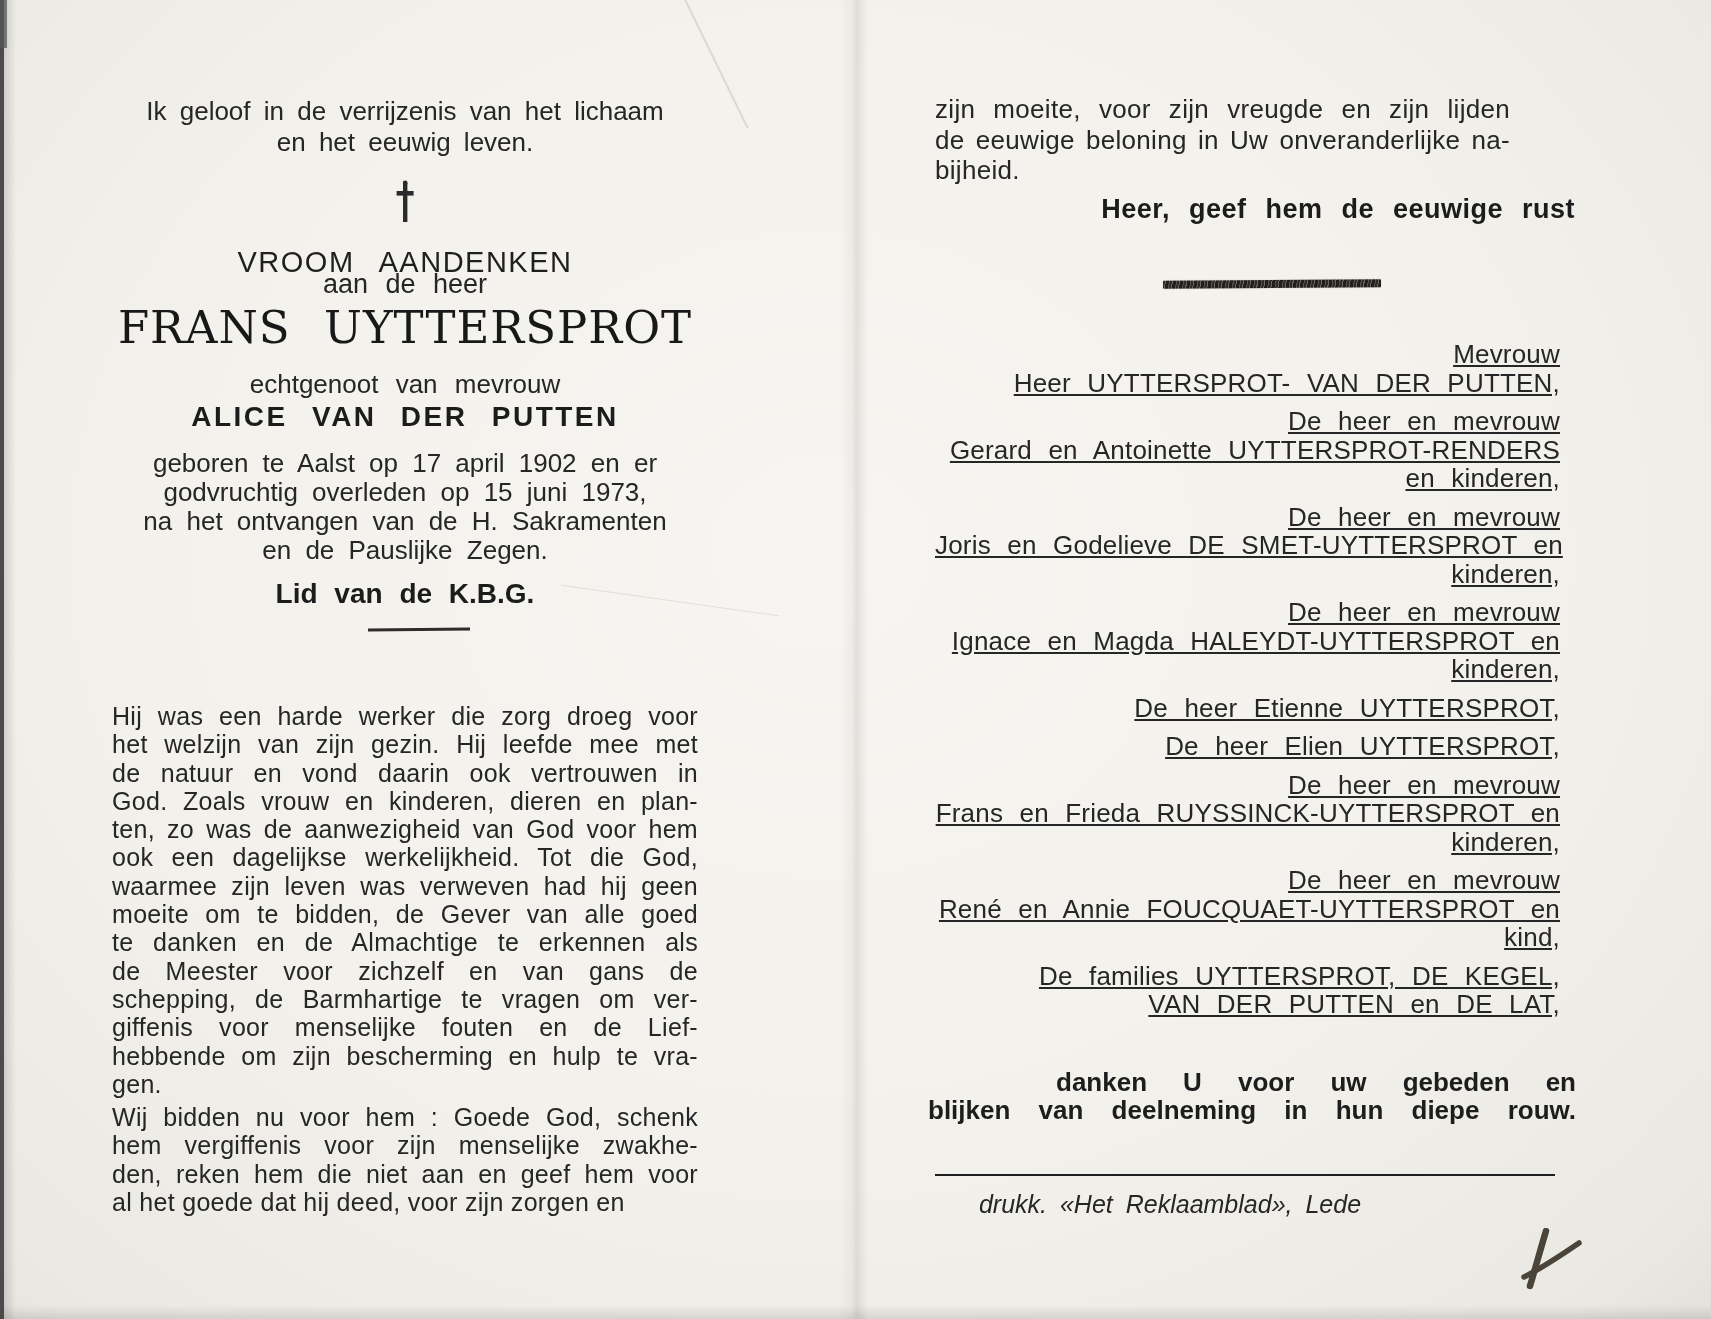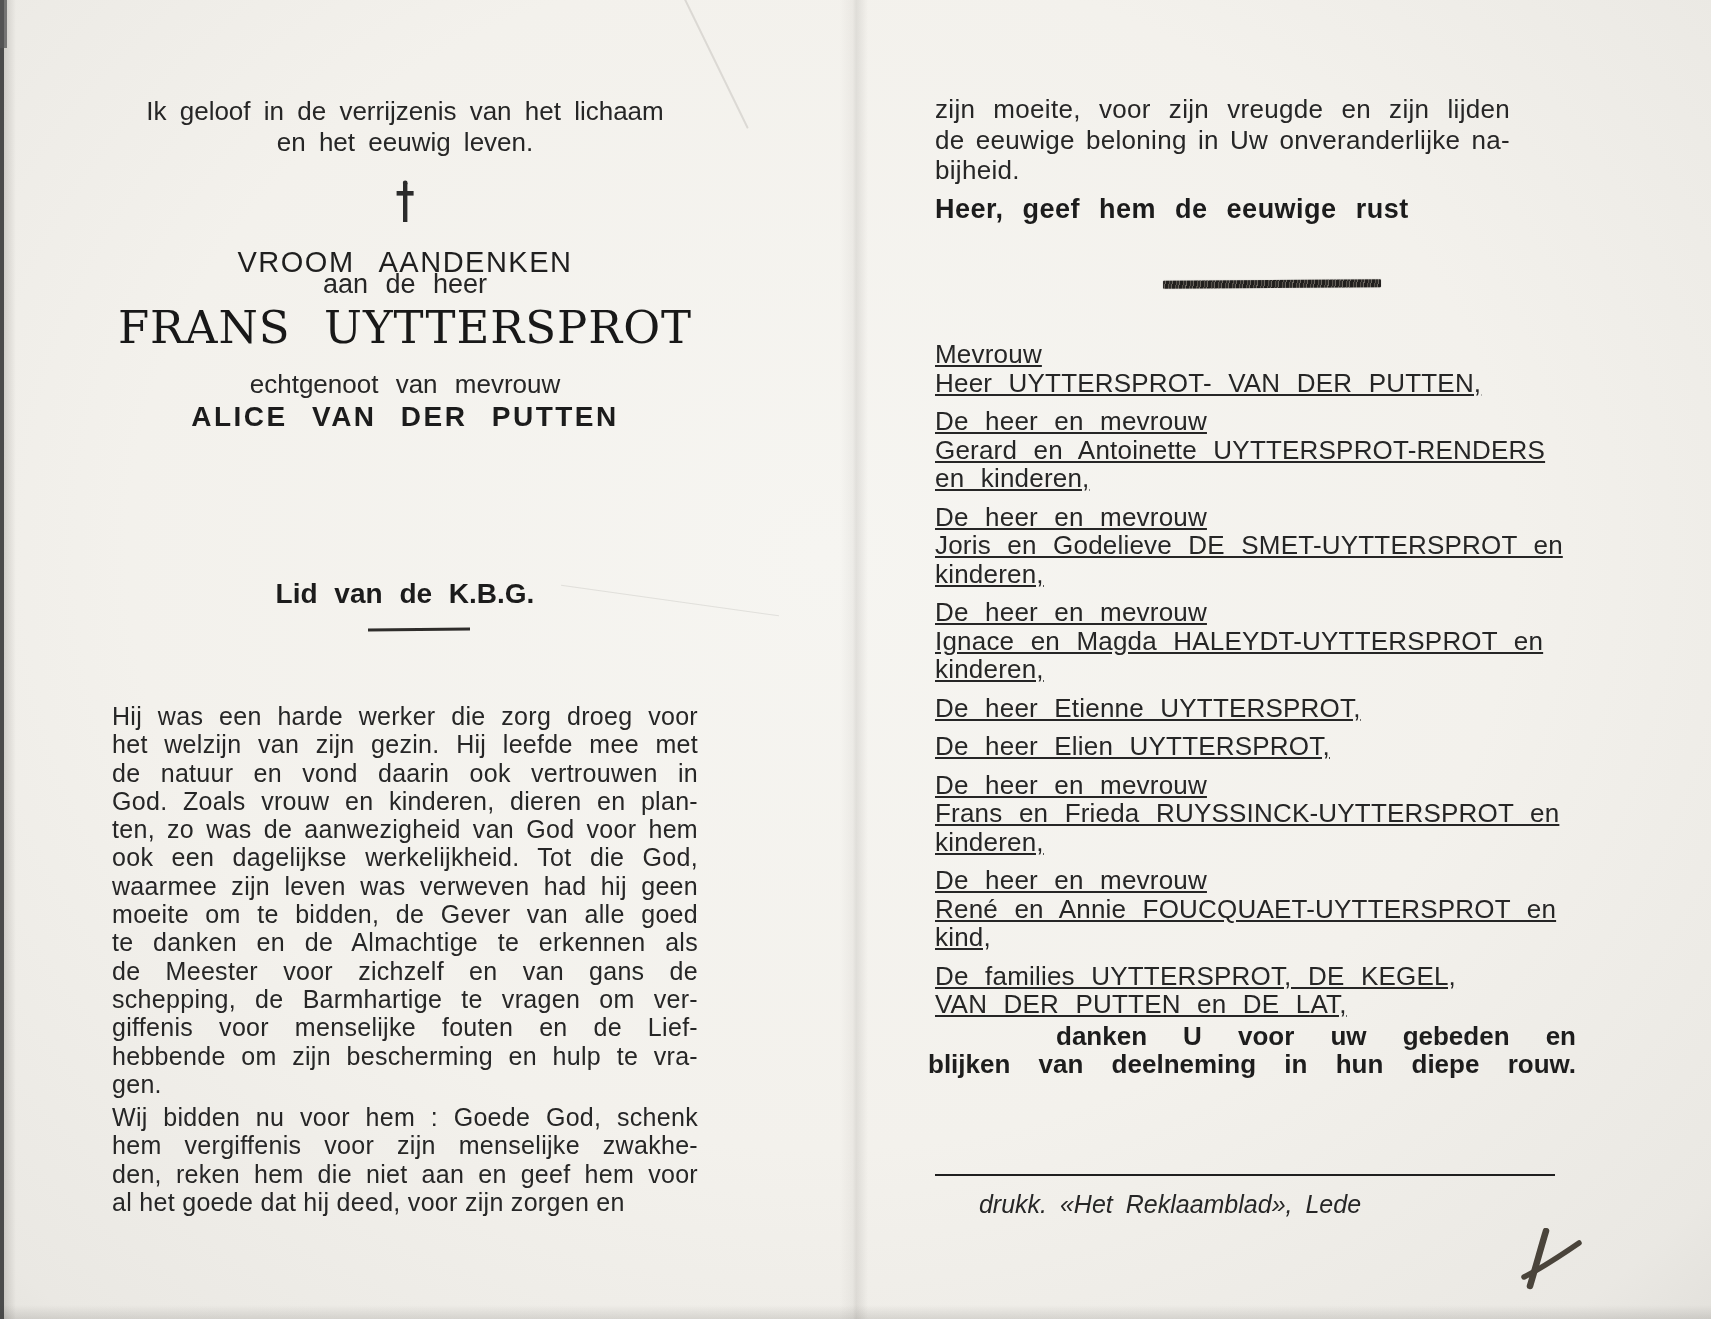--- a/index.html
+++ b/index.html
@@ -4,21 +4,21 @@
 <style>
   html,body { margin:0; padding:0; background:#ddd; }
   .scan {
     position:relative; width:1711px; height:1319px; overflow:hidden;
     background: radial-gradient(ellipse at 48% 42%, #f6f5f1 0%, #f3f1ec 55%, #eae8e3 92%, #e3e1dc 100%);
     font-family:"Liberation Sans", sans-serif;
     color:#262626;
     -webkit-font-smoothing:antialiased;
   }
   .block { position:absolute; }
-  .line { white-space:nowrap; }
+  .line { white-space:nowrap;text-align:right; }
   
   .c .line { text-align:center; }
   
   .j .line { white-space:normal; text-align:justify; text-align-last:justify; }
   .j .line:last-child { text-align-last:left; }
   
   .jf .line { white-space:normal; text-align:justify; text-align-last:justify; }
 
   .body-text { font-size:25px; line-height:28.3px; letter-spacing:0.3px; }
   .creed { font-size:26px; line-height:31px; word-spacing:6px; }
@@ -98,20 +98,26 @@
   <div class="block big-name" style="left:112px; top:301px; width:586px;">FRANS UYTTERSPROT</div>
 
   <div class="block spouse-label c" style="left:112px; top:369px; width:586px;">
     <div class="line">echtgenoot van mevrouw</div>
   </div>
 
   <div class="block spouse-name c" style="left:112px; top:401px; width:586px;">
     <div class="line">ALICE VAN DER PUTTEN</div>
   </div>
 
+  <div class="block dates c" style="left:112px; top:449px; width:586px;">
+      <div class="line">geboren te Aalst op 17 april 1902 en er</div>
+      <div class="line">godvruchtig overleden op 15 juni 1973,</div>
+      <div class="line">na het ontvangen van de H. Sakramenten</div>
+      <div class="line">en de Pauslijke Zegen.</div>
+    </div>
 
   <div class="block membership c" style="left:112px; top:578px; width:586px;">
     <div class="line">Lid van de K.B.G.</div>
   </div>
 
   <div class="block rule-short" style="left:368px; top:628px; width:102px;"></div>
 
   <div class="block body-text j" style="left:112px; top:702px; width:586px;">
       <div class="line">Hij was een harde werker die zorg droeg voor</div>
       <div class="line">het welzijn van zijn gezin. Hij leefde mee met</div>
@@ -183,21 +189,21 @@
         <div class="line">De heer en mevrouw</div>
         <div class="line">René en Annie FOUCQUAET-UYTTERSPROT en</div>
         <div class="line">kind,</div>
       </div>
       <div class="family-entry">
         <div class="line">De families UYTTERSPROT, DE KEGEL,</div>
         <div class="line">VAN DER PUTTEN en DE LAT,</div>
       </div>
     </div>
 
-  <div class="block closing jf" style="left:928px; top:1022px; width:648px;">
+  <div class="block closing jf" style="left:928px; top:1068px; width:648px;">
       <div class="line">danken U voor uw gebeden en</div>
       <div class="line">blijken van deelneming in hun diepe rouw.</div>
     </div>
 
   <div class="block rule-long" style="left:935px; top:1174px; width:620px;"></div>
 
   <div class="block printer" style="left:935px; top:1190px; width:470px;font-style:italic;">
     <div class="line">drukk. «Het Reklaamblad», Lede</div>
   </div>
 

